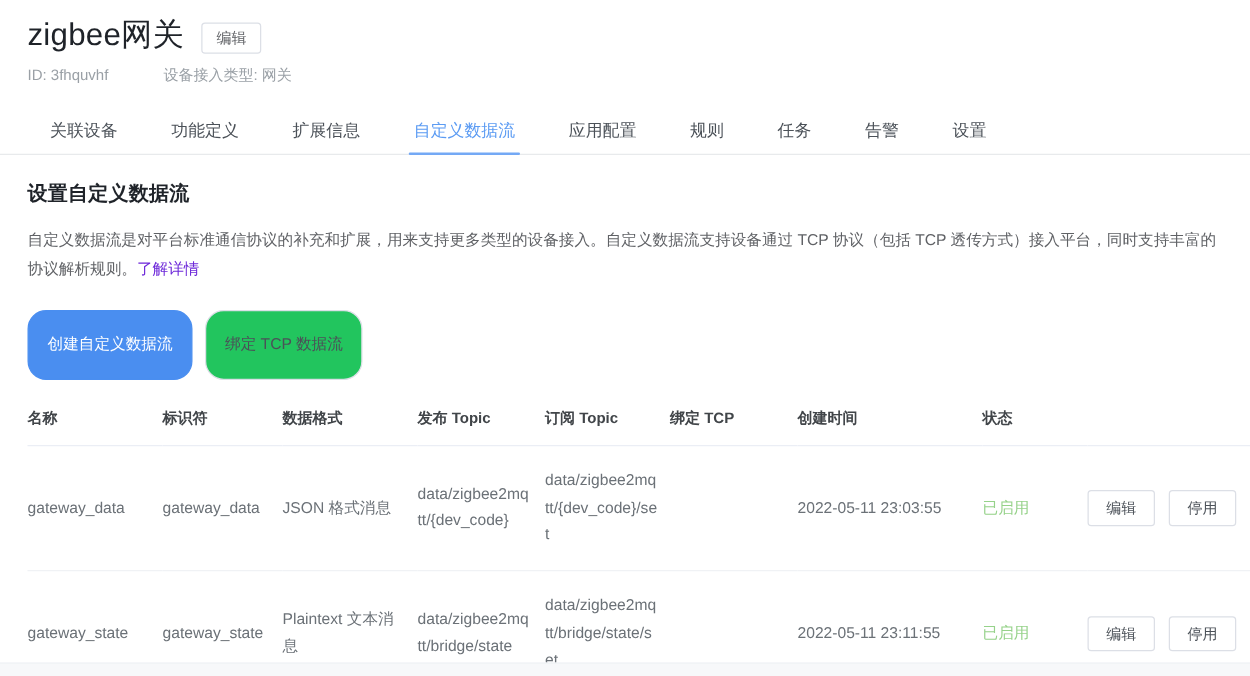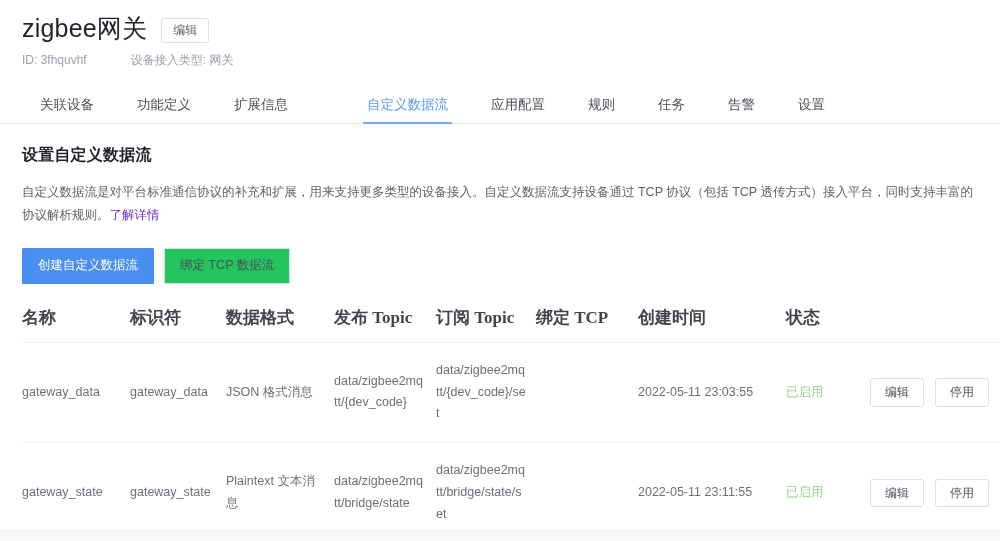--- a/index.html
+++ b/index.html
@@ -58,21 +58,21 @@
   .tab {
     font-size: 13.5px;
     color: #4b5158;
     padding: 0 0 11px 0;
     margin-right: 43px;
     position: relative;
     cursor: pointer;
     white-space: nowrap;
     line-height: 1;
   }
-  .tab.active { color: #5b9bf3; margin-left: 36px; }
+  .tab.active { color: #5b9bf3; }
   .tab.active::after {
     content: "";
     position: absolute;
     left: -4px; right: -4px; bottom: -1px;
     height: 2px;
     background: #74a9f5;
     border-radius: 1px;
   }
 
   
@@ -91,50 +91,49 @@
     color: #606266;
     max-width: 960px;
   }
   .inline-link { color: #6d28d9; cursor: pointer; }
 
   
   .actions { margin-top: 21px; display: flex; gap: 10px; }
   .btn {
     font-family: inherit;
     font-size: 12.5px;
-    border-radius: 1px;
-    padding: 9px 15px;
+    border-radius: 15px;
+    padding: 19px 15px;
     cursor: pointer;
     line-height: 1.25;
     white-space: nowrap;
   }
   .btn-primary {
     background: #4a8ef0;
     border: 1px solid #4a8ef0;
     color: #ffffff;
   }
   .btn-default {
     background: #22c55e;
     border: 1px solid #dcdfe6;
     color: #4b5158;
   }
 
   
   .table-wrap { margin-top: 22px; }
   table.dt { width: 100%; border-collapse: collapse; table-layout: fixed; }
   table.dt thead th {
     text-align: left;
-    font-size: 17px;
+    font-size: 12px;
     font-weight: 700;
     color: #414549;
     padding: 0 10px 13px 0;
     border-bottom: 1px solid #ebeef5;
     vertical-align: bottom;
     white-space: nowrap;
-    font-family: Liberation Serif, serif;
   }
   table.dt tbody td {
     font-size: 12.5px;
     color: #6b7177;
     padding: 17px 10px 17px 0;
     border-bottom: 1px solid #f0f2f5;
     vertical-align: middle;
     line-height: 1.75;
     word-break: break-all;
   }

